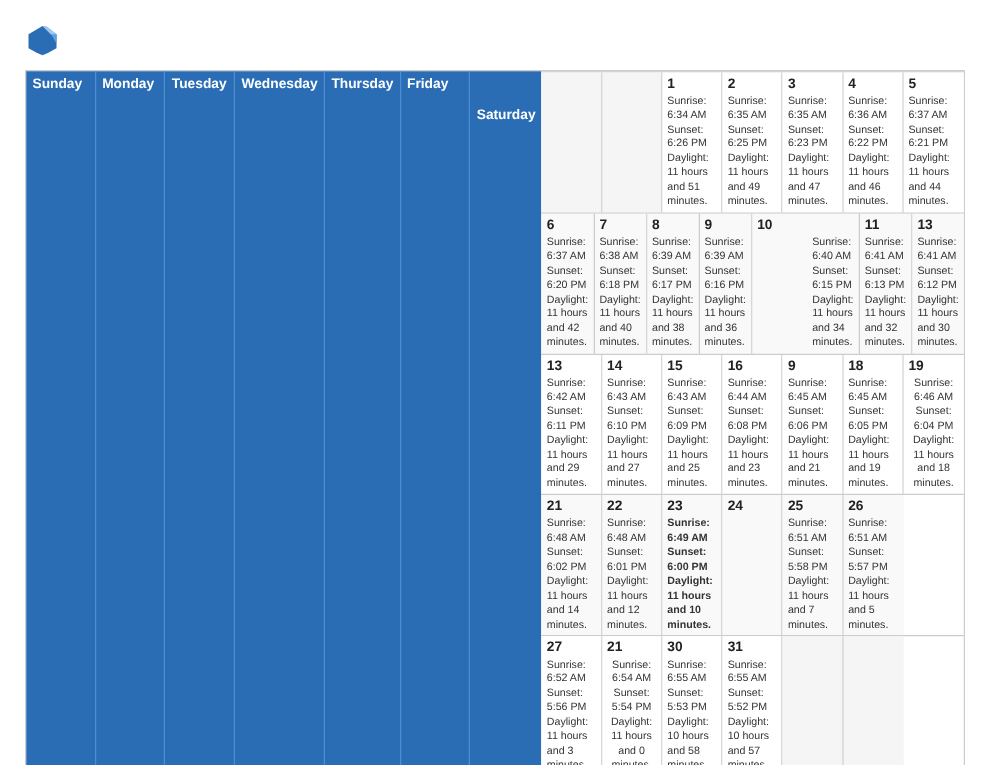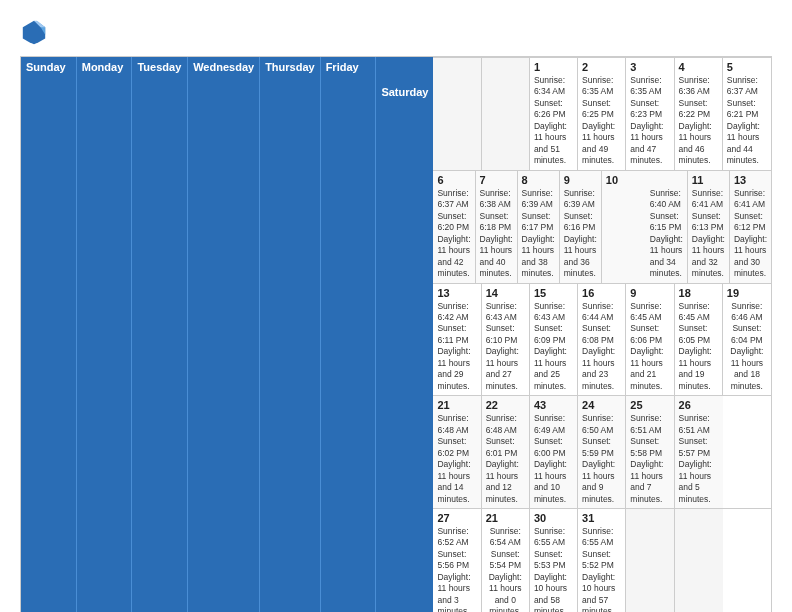--- a/index.html
+++ b/index.html
@@ -278,30 +278,27 @@
 Sunset: 6:02 PM
 Daylight: 11 hours and 14 minutes.</div>
           </div>
           <div class="cal-cell alt">
             <span class="day-num">22</span>
             <div class="cell-text" style="white-space: pre-line;">Sunrise: 6:48 AM
 Sunset: 6:01 PM
 Daylight: 11 hours and 12 minutes.</div>
           </div>
           <div class="cal-cell alt">
-            <span class="day-num">43</span>
-            <div class="cell-text" style="white-space: pre-line;">Sunrise: 6:49 AM
+            <span class="day-num">23</span>
+            <div class="cell-text" style="white-space: pre-line; font-weight: bold;">Sunrise: 6:49 AM
 Sunset: 6:00 PM
 Daylight: 11 hours and 10 minutes.</div>
           </div>
           <div class="cal-cell alt">
             <span class="day-num">24</span>
-            <div class="cell-text" style="white-space: pre-line;">Sunrise: 6:50 AM
-Sunset: 5:59 PM
-Daylight: 11 hours and 9 minutes.</div>
           </div>
           <div class="cal-cell alt">
             <span class="day-num">25</span>
             <div class="cell-text" style="white-space: pre-line;">Sunrise: 6:51 AM
 Sunset: 5:58 PM
 Daylight: 11 hours and 7 minutes.</div>
           </div>
           <div class="cal-cell alt">
             <span class="day-num">26</span>
             <div class="cell-text" style="white-space: pre-line;">Sunrise: 6:51 AM

